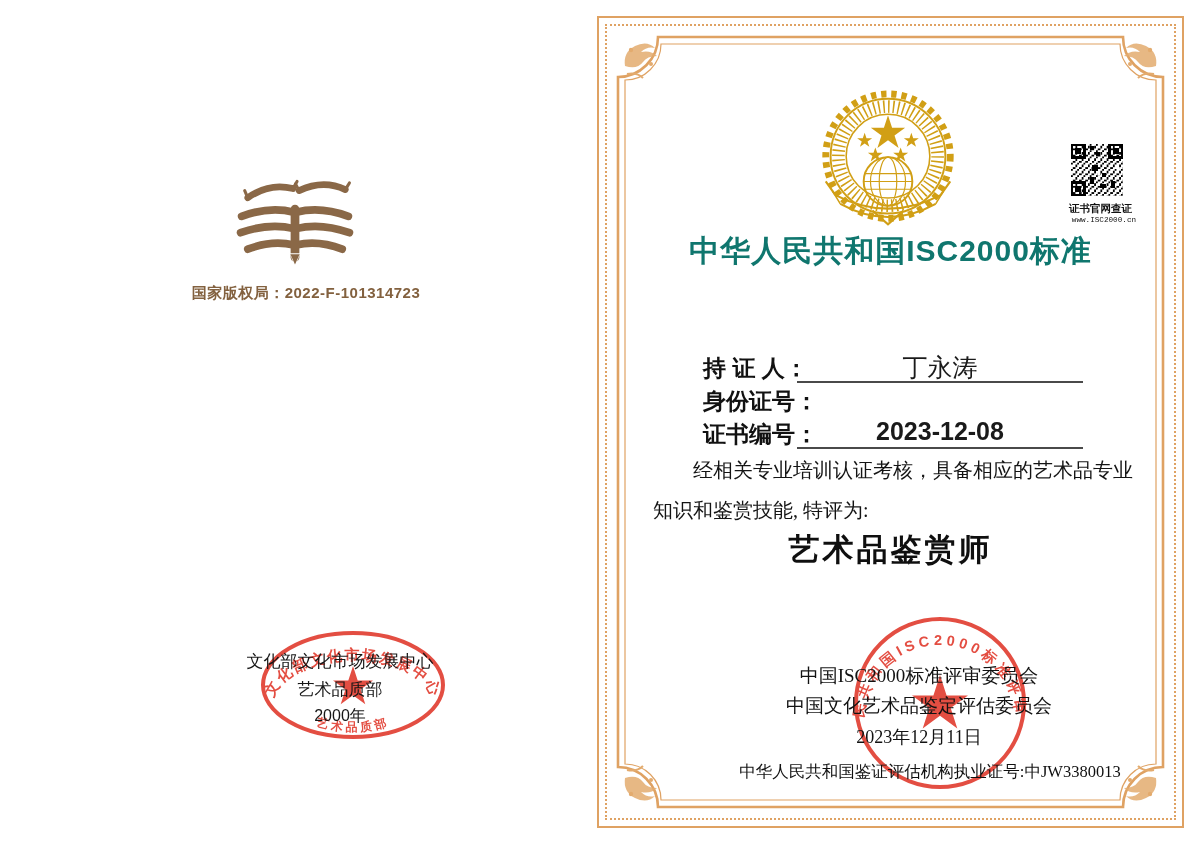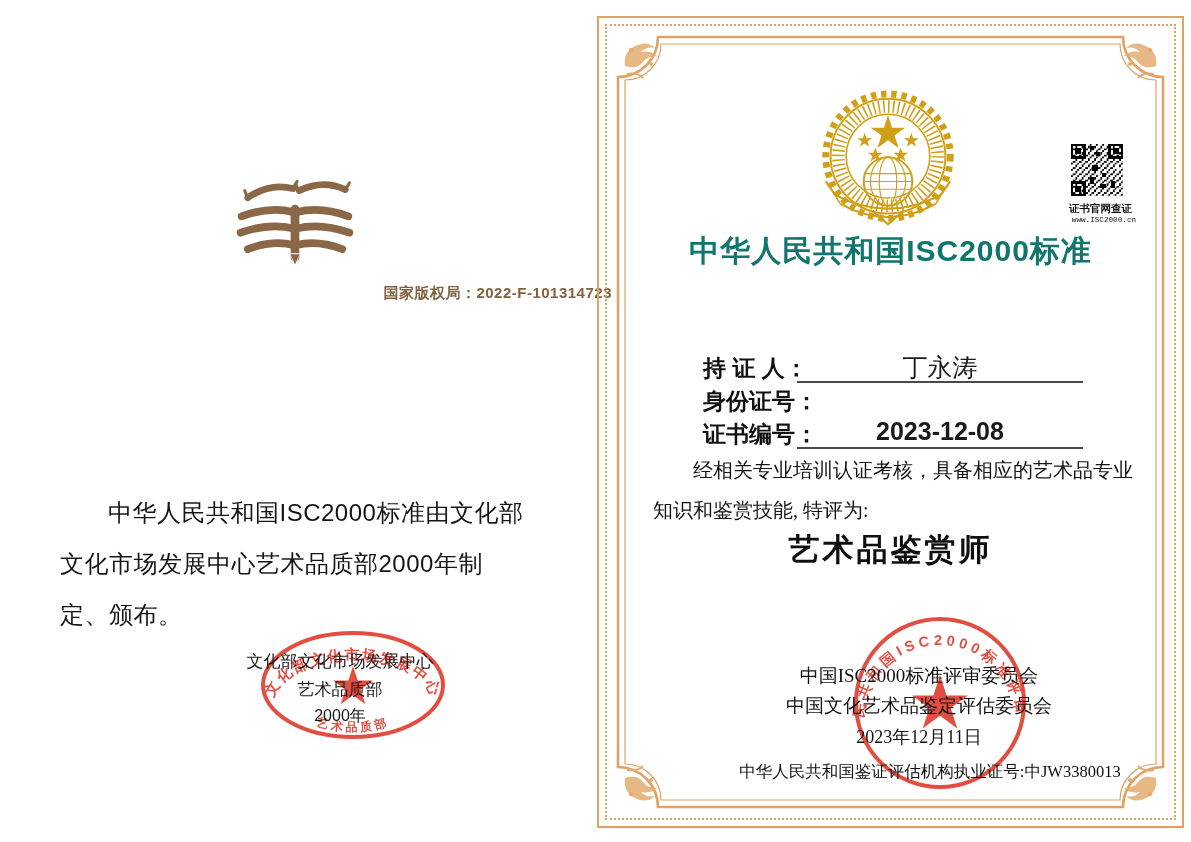--- a/index.html
+++ b/index.html
@@ -1,21 +1,21 @@
 <!DOCTYPE html>
 <html><head>
 <meta charset="utf-8">
 <style>
   html,body{margin:0;padding:0;background:#ffffff;}
   .canvas{position:relative;width:1191px;height:842px;background:#ffffff;overflow:hidden;
           font-family:"Liberation Sans","DejaVu Sans",sans-serif;color:#1a1a1a;}
   .abs{position:absolute;}
 
   
-  .copyright{left:0;top:284px;width:612px;text-align:right;font-size:15px;font-weight:bold;
+  .copyright{left:0;top:284px;width:612px;text-align:center;font-size:15px;font-weight:bold;
              color:#83613f;letter-spacing:.5px;}
   .left-para{left:60px;top:487px;width:468px;font-size:24px;line-height:51px;
              text-indent:2em;letter-spacing:.5px;color:#151515;}
   .left-stamp-text{left:180px;top:648px;width:320px;text-align:center;z-index:3;color:#161616;}
   .left-stamp-text .l1{font-size:17px;line-height:28px;}
   .left-stamp-text .l2{font-size:17px;line-height:27px;}
   .left-stamp-text .l3{font-size:16px;line-height:26px;}
 
   
   .cert{left:597px;top:16px;width:587px;height:812px;}
@@ -78,21 +78,20 @@
         <path d="M256,110 Q200,90 152,102" stroke-width="15"></path>
         <path d="M242,142 Q195,124 152,134" stroke-width="15"></path>
         <path d="M150,64 L150,158" stroke-width="17"></path>
       </g>
       <polygon points="140,150 150,178 160,150" fill="#ffffff"></polygon>
       <polygon points="141,152 150,172 159,152" fill="#8a6847"></polygon>
     </svg>
 
     <div class="abs copyright">国家版权局：2022-F-101314723</div>
 
-    <div class="abs left-para">中华人民共和国ISC2000标准由文化部文化市场发展中心艺术品质部2000年制定、颁布。</div>
 
     <svg class="abs stamp-left" viewBox="0 0 192 114">
       <defs>
         <path id="lsTop" d="M 16,76 A 80 44 0 1 1 176,76" fill="none"></path>
         <path id="lsBot" d="M 42,88 A 62 30 0 0 0 150,88" fill="none"></path>
       </defs>
       <ellipse cx="96" cy="57" rx="90" ry="52" fill="none" stroke="#e03427" stroke-width="4"></ellipse>
       <text font-size="15" fill="#e03427" font-weight="bold" letter-spacing="2">
         <textPath href="#lsTop" startOffset="50%" text-anchor="middle">文化部文化市场发展中心</textPath>
       </text>

